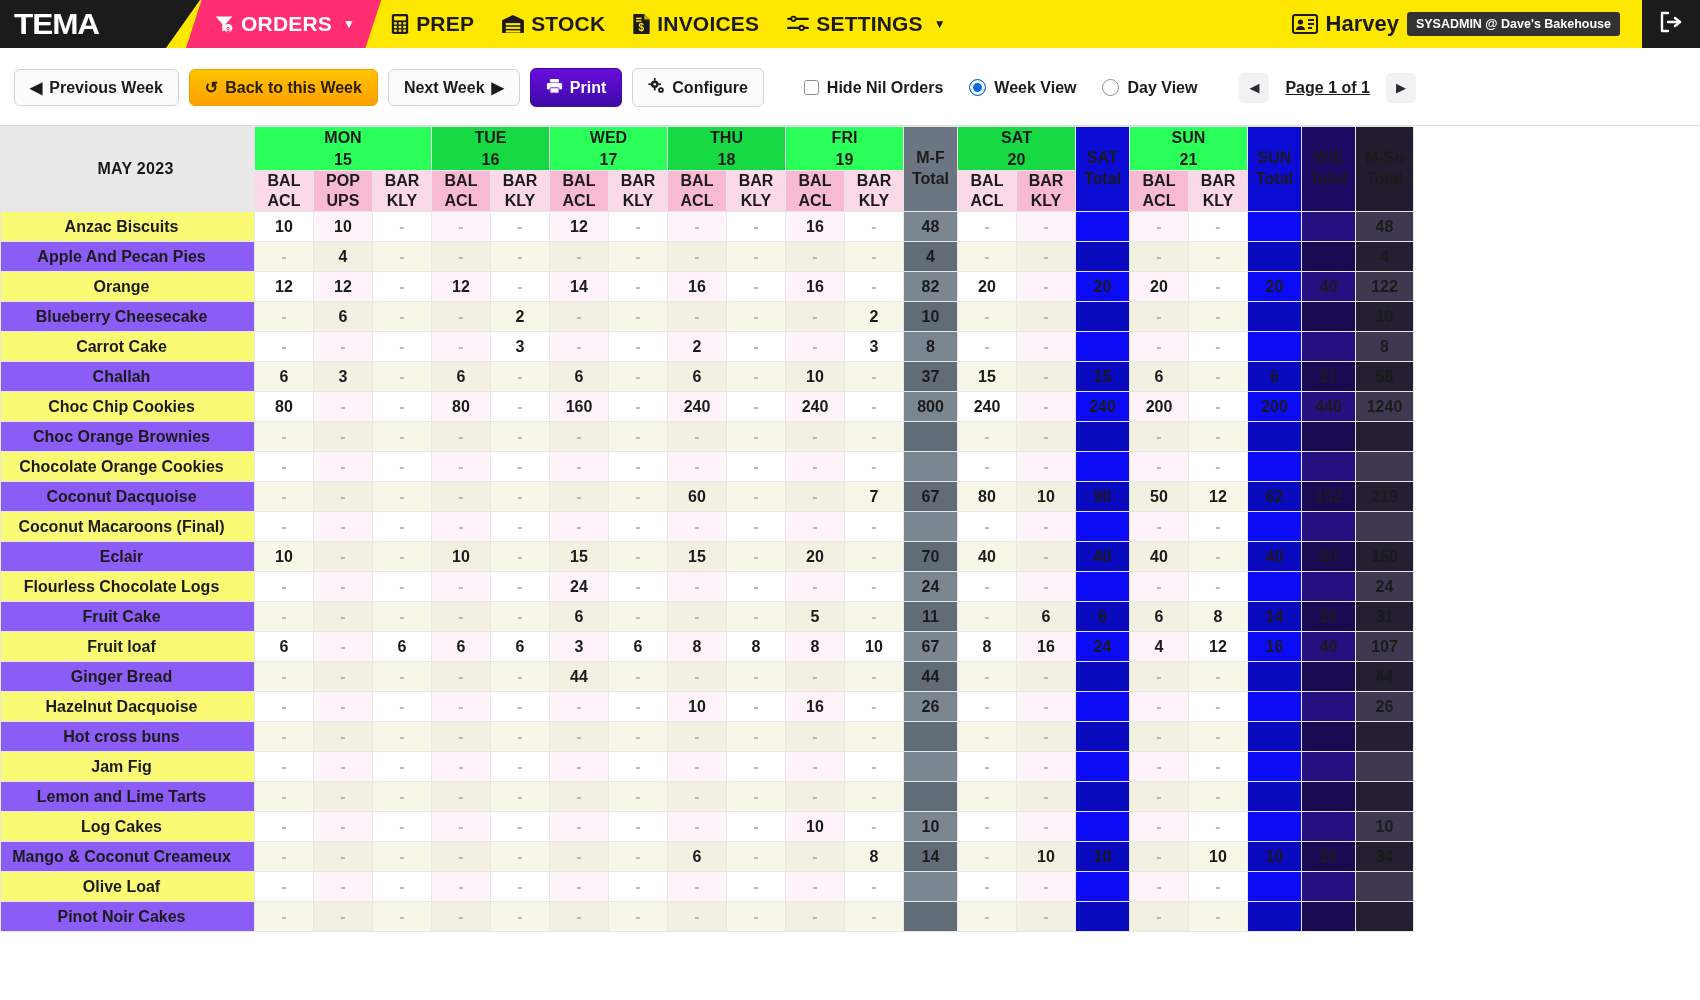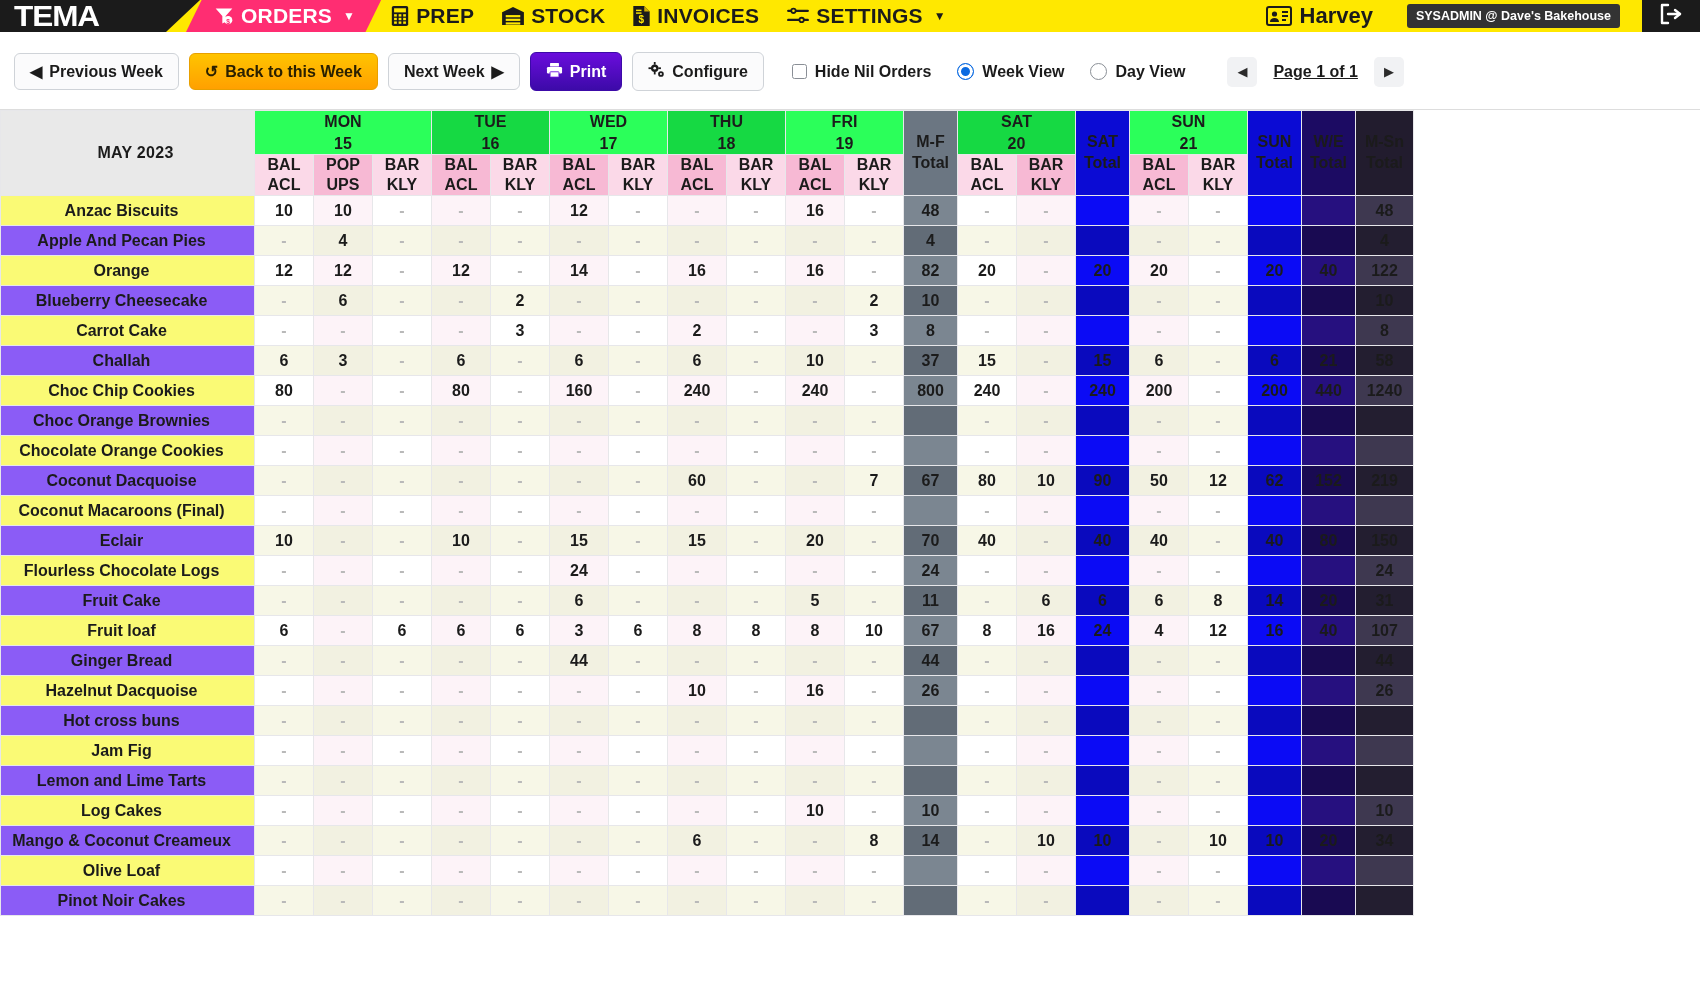--- a/index.html
+++ b/index.html
@@ -8,21 +8,21 @@
     margin: 0; padding: 0;
     width: 1700px; height: 1000px;
     background: #ffffff;
     font-family: "Liberation Sans", sans-serif;
     overflow: hidden;
   }
 
   
   .topnav {
     position: relative;
-    height: 32px;
+    height: 48px;
     background: #FFE800;
     display: flex;
     align-items: stretch;
     overflow: hidden;
   }
   .logo-wrap {
     position: relative;
     width: 200px;
     background: #1b1b1b;
     display: flex;
@@ -82,21 +82,20 @@
     color: #1b1b1b;
   }
   .user-badge {
     background: #333333;
     color: #ffffff;
     font-size: 12.5px;
     font-weight: 700;
     padding: 5px 9px;
     border-radius: 3px;
     white-space: nowrap;
-    margin-left: 26px;
   }
   .logout-box {
     width: 58px;
     background: #1b1b1b;
     display: flex;
     align-items: center;
     justify-content: center;
     flex: 0 0 auto;
   }
 
@@ -131,21 +130,21 @@
   }
   .btn-print {
     background: linear-gradient(180deg,#6a0ddc,#3c0aa8);
     border-color: #3c0aa8;
     color: #ffffff;
   }
   .opt-group {
     display: flex;
     align-items: center;
     gap: 26px;
-    margin-left: 18px;
+    margin-left: 30px;
   }
   .opt {
     display: flex;
     align-items: center;
     gap: 8px;
     font-size: 16px;
     font-weight: 700;
     color: #1b1b1b;
     cursor: pointer;
     white-space: nowrap;

